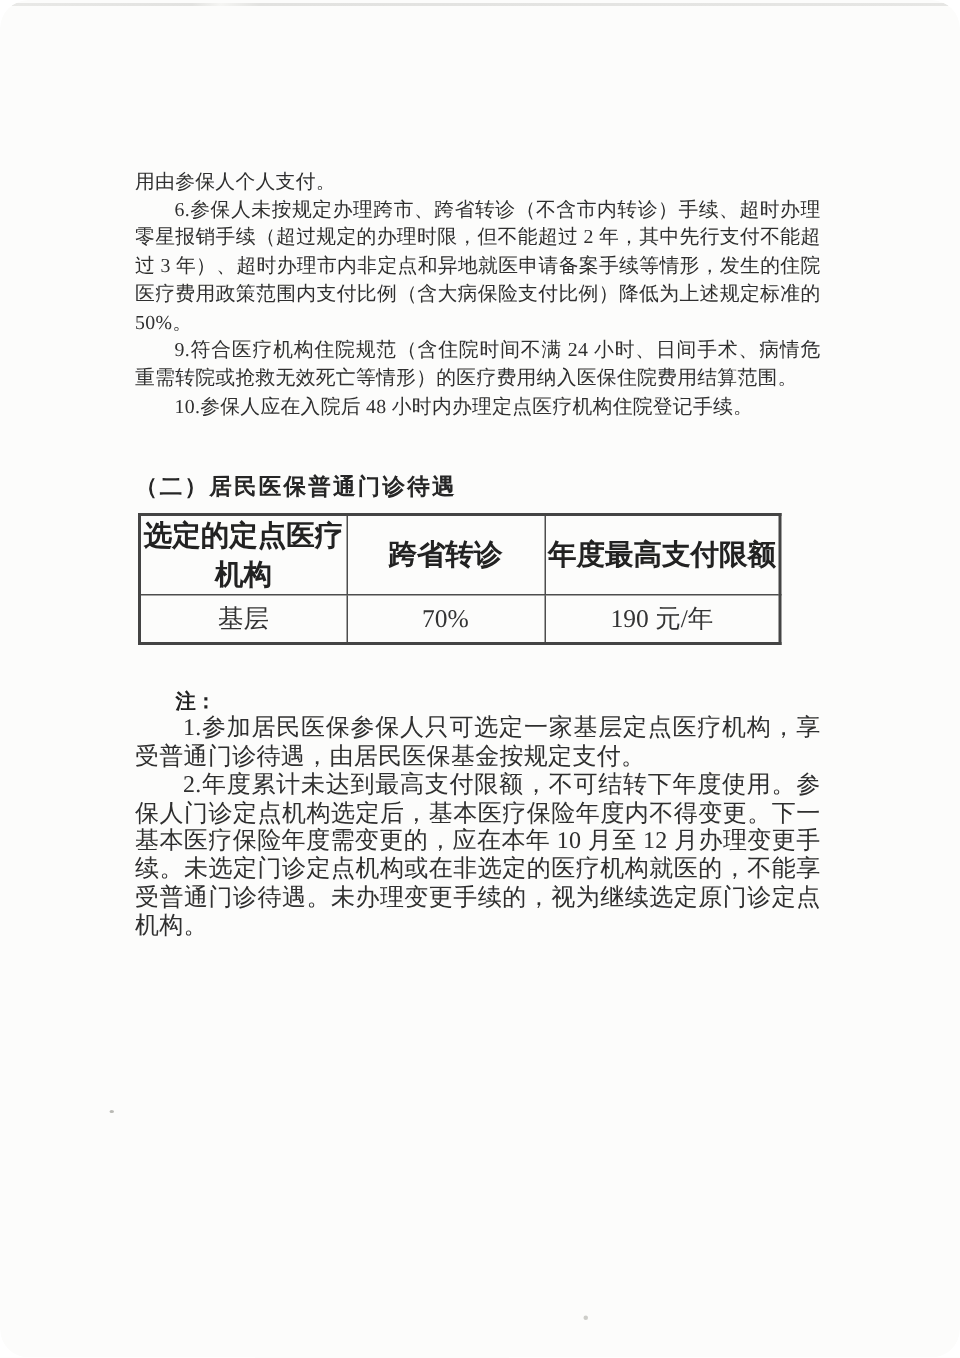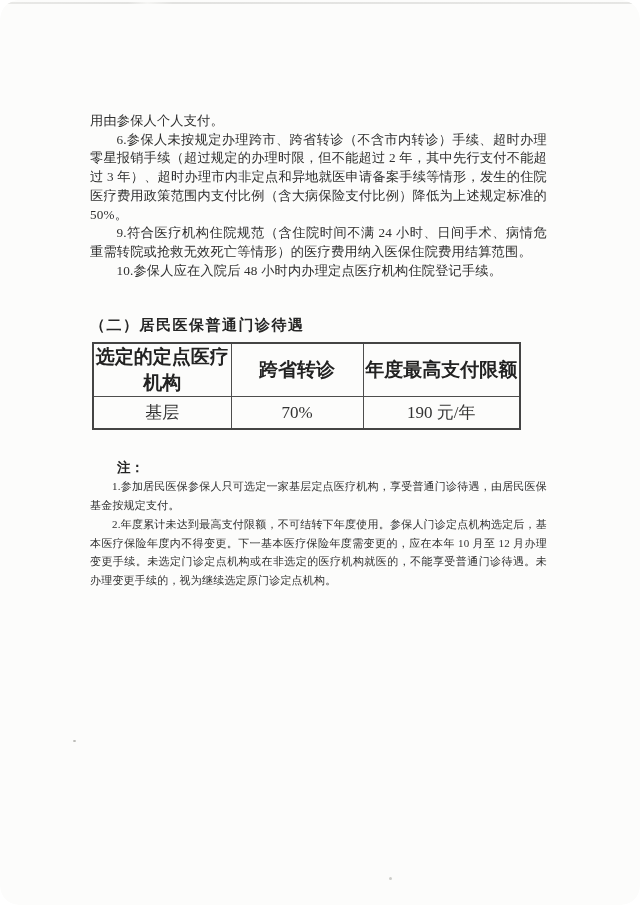--- a/index.html
+++ b/index.html
@@ -77,21 +77,21 @@
   .notes { margin-top: 28px; }
   .note-label {
     font-family: "Liberation Sans", "DejaVu Sans", sans-serif;
     font-weight: 700;
     font-size: 13.5px;
     line-height: 19px;
     color: #222222;
     text-indent: 2em;
   }
   .notes p.note-item {
-    font-size: 11px;
+    font-size: 16px;
     line-height: 18.9px;
     letter-spacing: 0.2px;
     text-align: justify;
     text-indent: 2em;
   }
 </style>
 </head>
 <body>
 
 <div class="scan-page">

